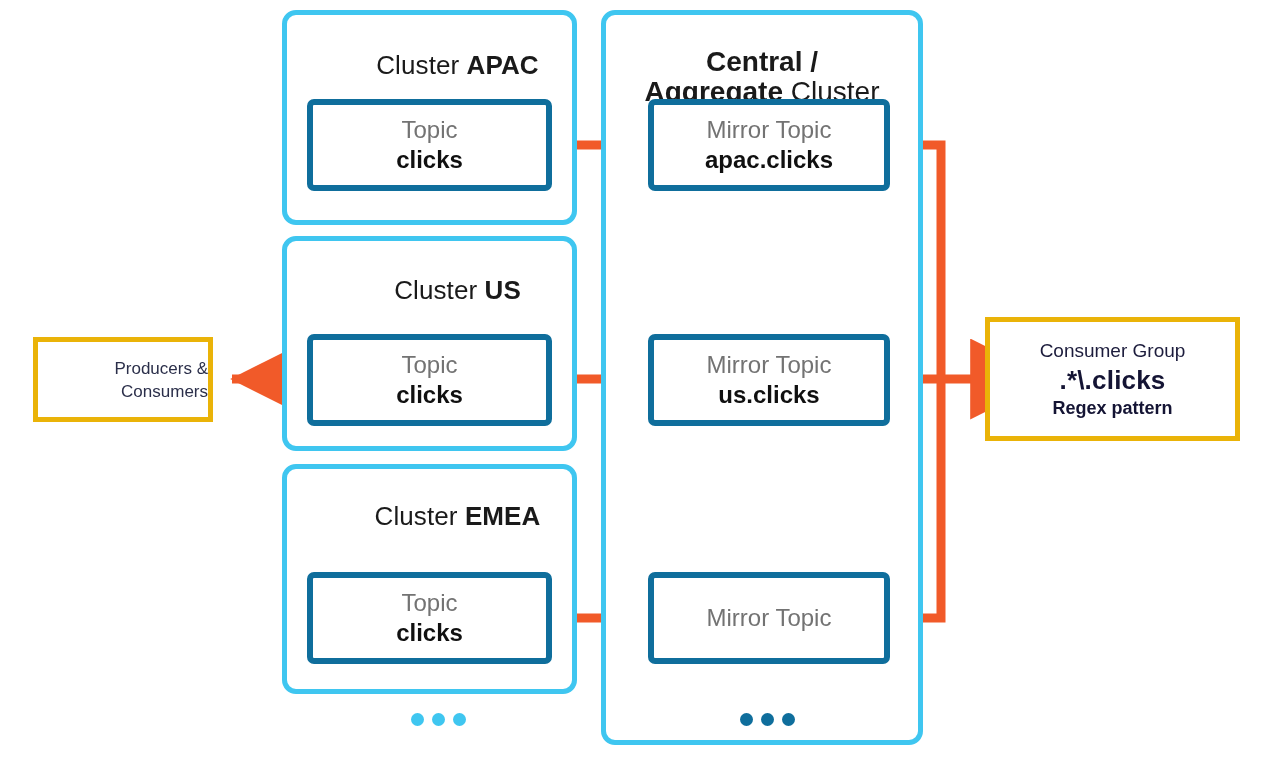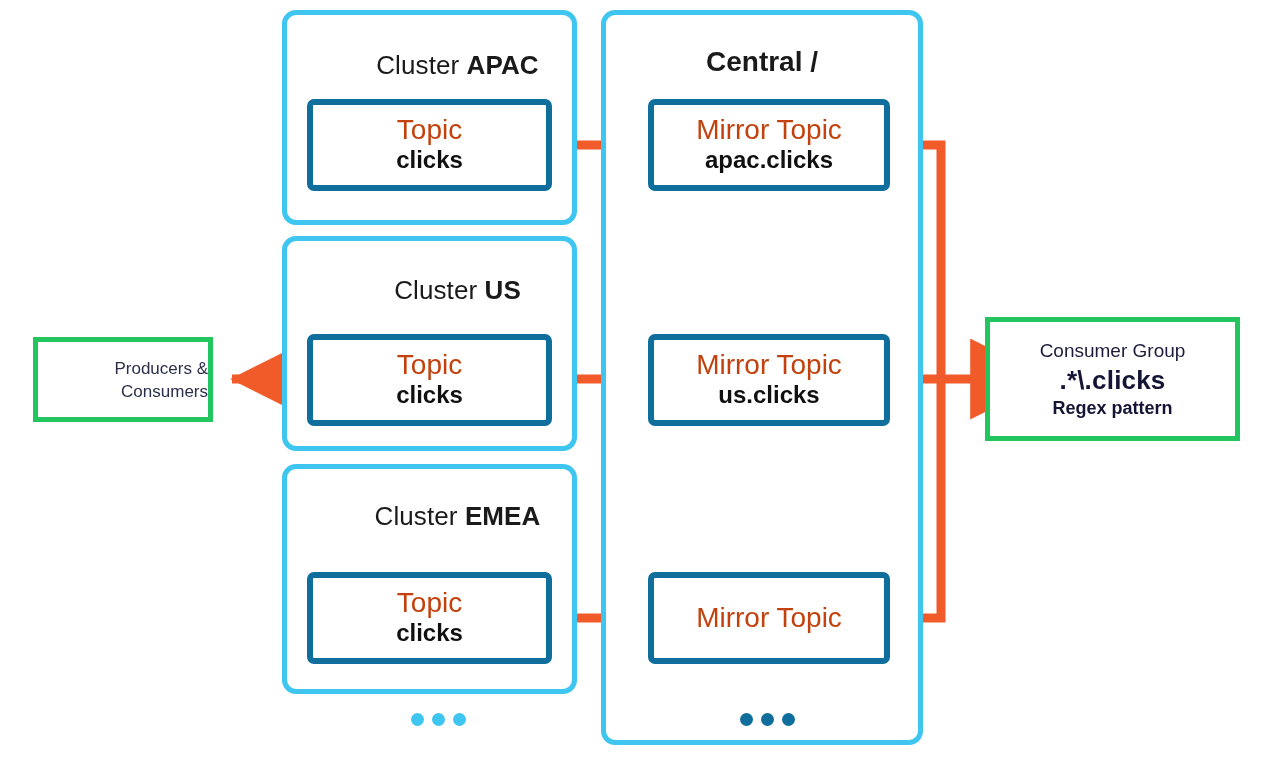--- a/index.html
+++ b/index.html
@@ -31,21 +31,21 @@
   .central-box {
     position: absolute;
     box-sizing: border-box;
     border: 5px solid #3FC6F0;
     border-radius: 14px;
     background: #ffffff;
   }
   .plain-box {
     position: absolute;
     box-sizing: border-box;
-    border: 5px solid #22c55e;
+    border: 5px solid #eab308;
     background: #ffffff;
   }
   .topic-box {
     position: absolute;
     box-sizing: border-box;
     border: 6px solid #0F6E9C;
     border-radius: 7px;
     background: #ffffff;
     display: flex;
     flex-direction: column;
@@ -72,22 +72,22 @@
     width: 100%;
     text-align: center;
     font-size: 28px;
     line-height: 30px;
     color: #1A1A1A;
     font-weight: 400;
   }
   .central-title b { font-weight: 700; }
 
   .topic-line1 {
-    font-size: 28px;
-    color: #c2410c;
+    font-size: 24px;
+    color: #737373;
     font-weight: 400;
     line-height: 30px;
   }
   .topic-line2 {
     font-size: 24px;
     color: #101010;
     font-weight: 700;
     line-height: 30px;
   }
 
@@ -217,20 +217,21 @@
 
   <div class="dots light" style="left:411px; top:713px;">
     <span></span>
     <span></span>
     <span></span>
   </div>
 
   <div class="central-box" style="left:601px; top:10px; width:322px; height:735px;">
     <div class="central-title" style="top:32px;">
       <div><b>Central /</b></div>
+      <div><b>Aggregate</b><span> Cluster</span></div>
     </div>
   </div>
 
   <div class="topic-box" style="left:648px; top:99px; width:242px; height:92px;">
     <div class="topic-line1">Mirror Topic</div>
     <div class="topic-line2">apac.clicks</div>
   </div>
 
   <div class="topic-box" style="left:648px; top:334px; width:242px; height:92px;">
     <div class="topic-line1">Mirror Topic</div>

